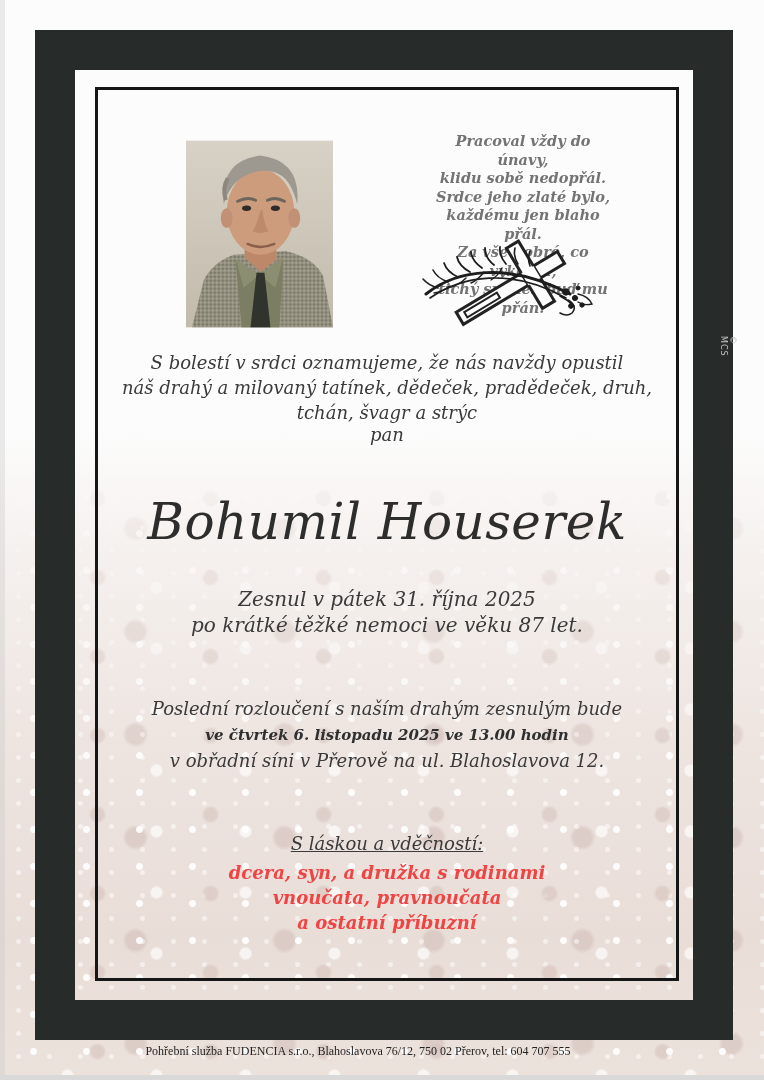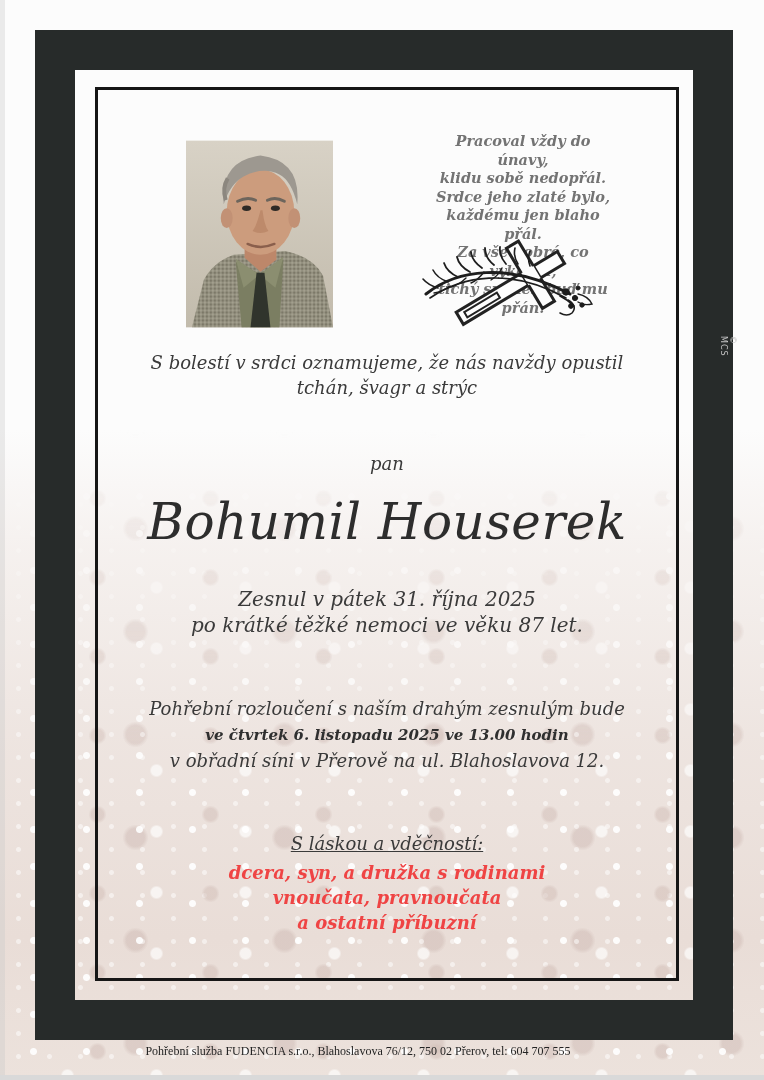--- a/index.html
+++ b/index.html
@@ -54,21 +54,21 @@
 
   .poem {
     position:absolute; left:428px; top:132px; width:190px;
     font-style:italic; font-weight:bold; font-size:14.5px; line-height:18.5px;
     color:#737373; text-align:center;
   }
   .cross { position:absolute; left:420px; top:236px; width:185px; height:92px; }
   .cross svg { display:block; width:100%; height:100%; }
 
   .announcement { top:350px; font-style:italic; font-size:18px; line-height:25px; color:#3a3a3a; }
-  .salutation   { top:453px; font-style:italic; font-size:18px; color:#3a3a3a; }
+  .salutation   { top:424px; font-style:italic; font-size:18px; color:#3a3a3a; }
   .name {
     top:494px; font-style:italic; font-weight:normal; font-size:50px;
     letter-spacing:0.5px; color:#2d2d2d; line-height:56px;
   }
   .death   { top:586px; font-style:italic; font-size:20px; line-height:26px; color:#3a3a3a; }
   .funeral { top:696px; font-style:italic; font-size:18px; line-height:26px; color:#3a3a3a; }
   .funeral .bold-line { font-weight:bold; font-size:15px; color:#2f2f2f; }
   .farewell-heading {
     top:833px; font-style:italic; font-size:18px; color:#3a3a3a;
   }
@@ -176,34 +176,35 @@
         <circle cx="158" cy="52" r="2.0" fill="#1d1d1d"></circle>
         <path d="M140 60 q8 4 14 10" fill="none" stroke-width="1.6"></path>
         <path d="M148 64 q10 6 4 13 q-5 4 -12 0" fill="none" stroke-width="1.6"></path>
         <path d="M158 58 q10 2 14 10 q-8 2 -14 -2" fill="none" stroke-width="1.4"></path>
       </g>
     </svg>
   </div>
 
   <div class="cblock announcement">
     <div>S bolestí v srdci oznamujeme, že nás navždy opustil</div>
+    <div>náš drahý a milovaný tatínek, dědeček, pradědeček, druh,</div>
     <div>tchán, švagr a strýc</div>
   </div>
 
   <div class="cblock salutation">pan</div>
 
   <h1 class="cblock name">Bohumil Houserek</h1>
 
   <div class="cblock death">
     <div>Zesnul v pátek 31. října 2025</div>
     <div>po krátké těžké nemoci ve věku 87 let.</div>
   </div>
 
   <div class="cblock funeral">
-    <div>Pohřební rozloučení s naším drahým zesnulým bude</div>
+    <div>Poslední rozloučení s naším drahým zesnulým bude</div>
     <div class="bold-line">ve čtvrtek 6. listopadu 2025 ve 13.00 hodin</div>
     <div>v obřadní síni v Přerově na ul. Blahoslavova 12.</div>
   </div>
 
   <div class="cblock farewell-heading">
     <span>S láskou a vděčností:</span>
   </div>
 
   <div class="cblock family">
     <div>dcera, syn, a družka s rodinami</div>

